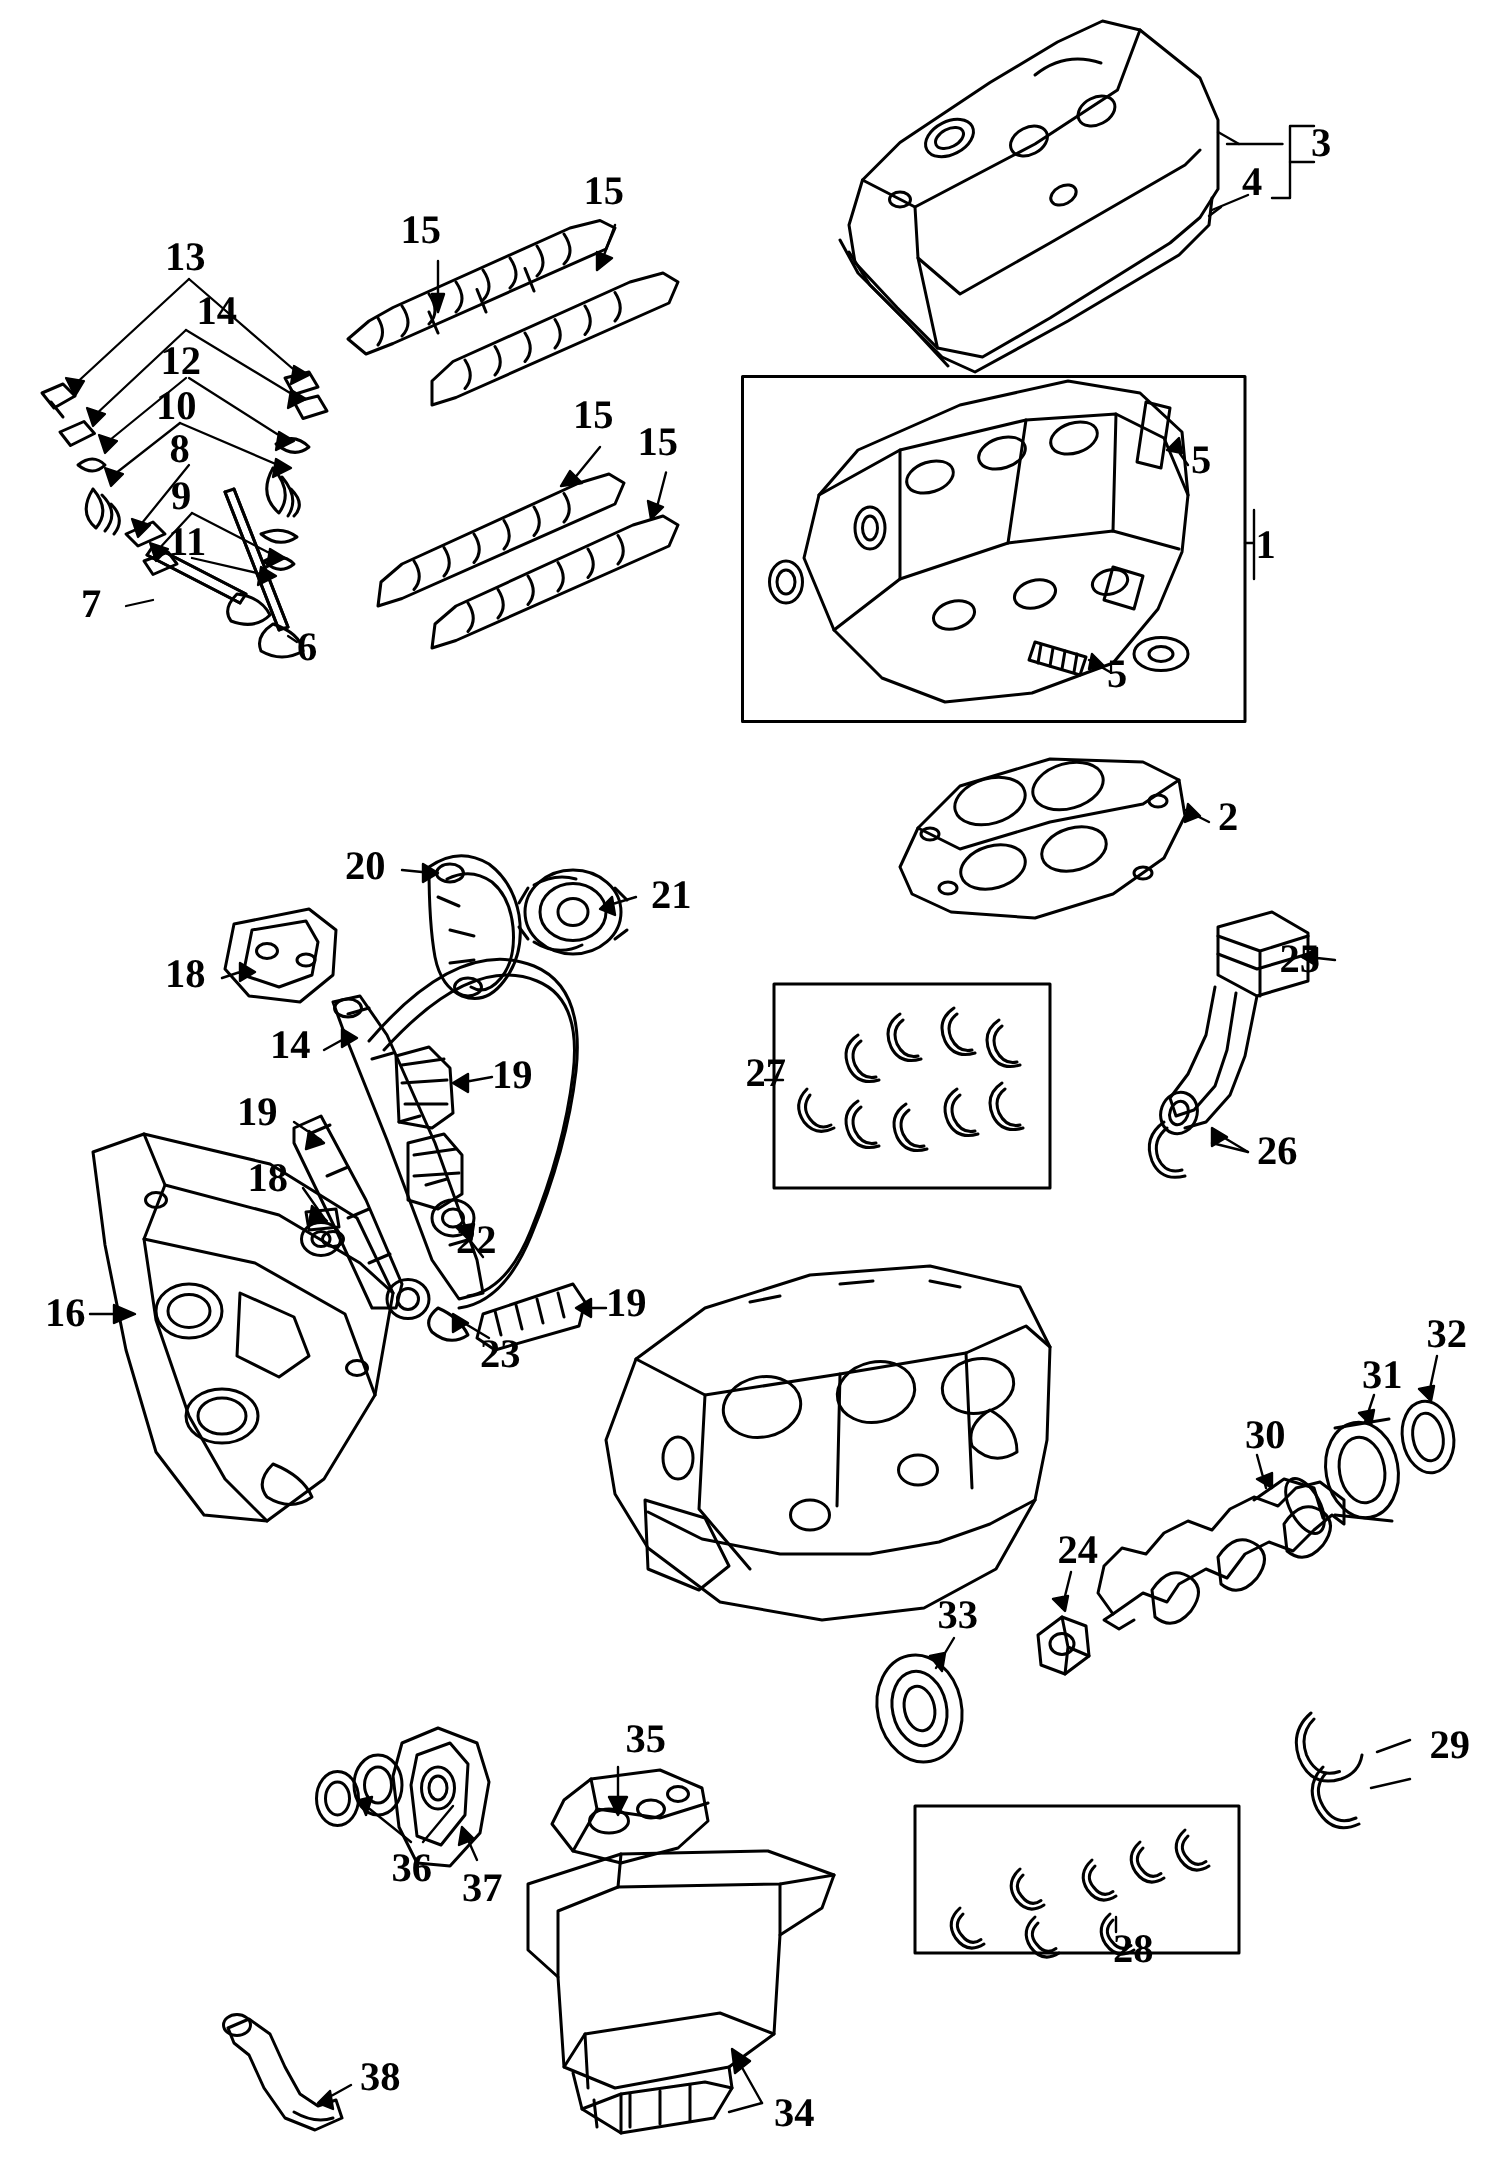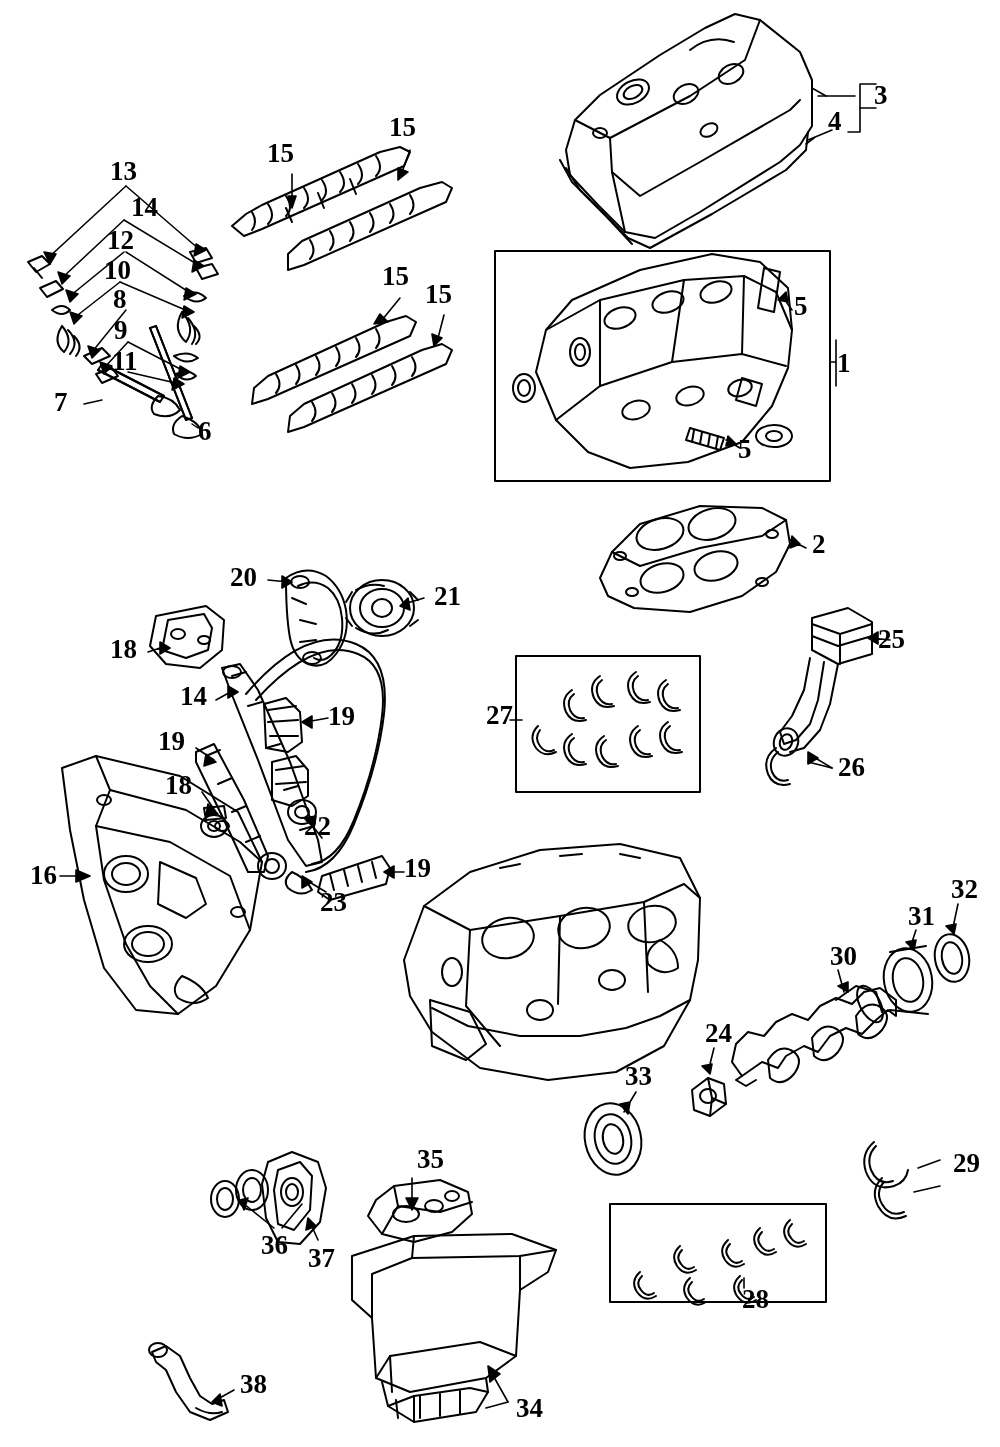--- a/index.html
+++ b/index.html
@@ -439,22 +439,22 @@
   <div class="callout" style="left:794px; top:293px;">5</div>
   <div class="callout" style="left:837px; top:350px;">1</div>
   <div class="callout" style="left:738px; top:436px;">5</div>
   <div class="callout" style="left:812px; top:531px;">2</div>
   <div class="callout" style="left:230px; top:564px;">20</div>
   <div class="callout" style="left:434px; top:583px;">21</div>
   <div class="callout" style="left:110px; top:636px;">18</div>
   <div class="callout" style="left:180px; top:683px;">14</div>
   <div class="callout" style="left:328px; top:703px;">19</div>
   <div class="callout" style="left:158px; top:728px;">19</div>
-  <div class="callout" style="left:878px; top:626px;">25</div>
-  <div class="callout" style="left:486px; top:702px;">27</div>
+  <div class="callout" style="left:853px; top:626px;">25</div>
+  <div class="callout" style="left:497px; top:702px;">27</div>
   <div class="callout" style="left:838px; top:754px;">26</div>
   <div class="callout" style="left:165px; top:772px;">18</div>
   <div class="callout" style="left:304px; top:813px;">22</div>
   <div class="callout" style="left:404px; top:855px;">19</div>
   <div class="callout" style="left:30px;  top:862px;">16</div>
   <div class="callout" style="left:320px; top:889px;">23</div>
   <div class="callout" style="left:951px; top:876px;font-family:Liberation Serif, serif;">32</div>
   <div class="callout" style="left:908px; top:903px;">31</div>
   <div class="callout" style="left:830px; top:943px;">30</div>
   <div class="callout" style="left:705px; top:1020px;">24</div>

